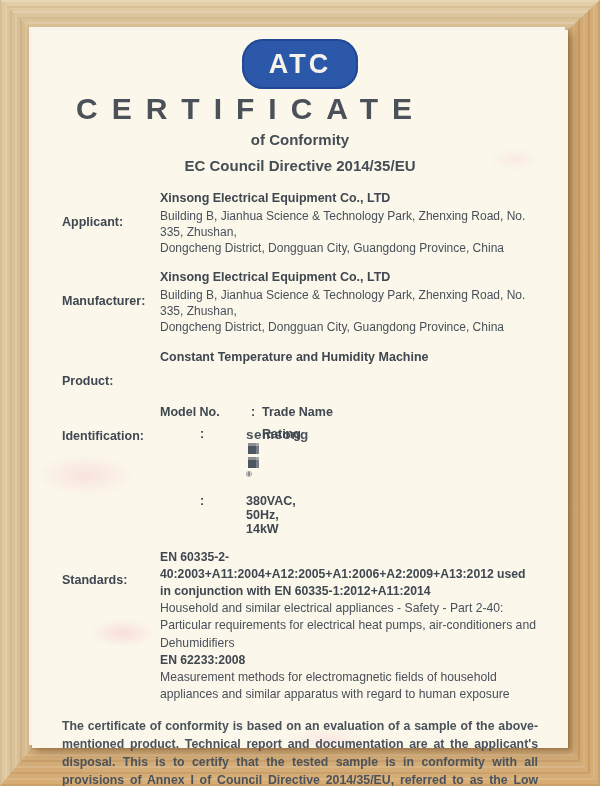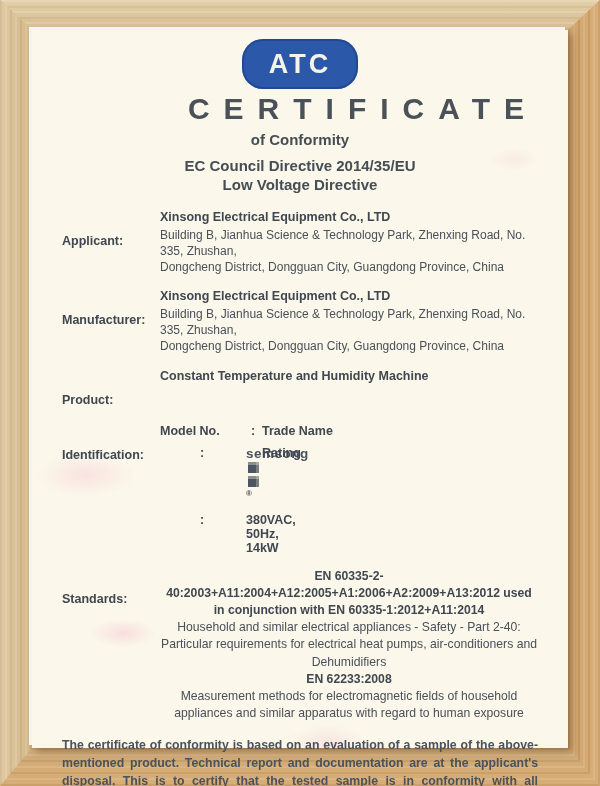--- a/index.html
+++ b/index.html
@@ -44,21 +44,21 @@
   }
   .paper-inner{position:relative;height:100%;padding:0 30px;box-sizing:border-box;color:#3f4750;}
 
   .logo-pill{
     width:116px;height:50px;margin:9px auto 0;background:#2b58a9;border-radius:21px;
     display:flex;align-items:center;justify-content:center;
     color:#f6f4ea;font-weight:bold;font-size:27px;letter-spacing:3px;
     box-shadow:inset 0 0 0 2px #1f4globalThis#; box-shadow:inset 0 0 0 2px rgba(25,60,130,.55);
   }
   .cert-title{
-    margin-top:3px;text-align:right;font-weight:bold;color:#4a5158;
+    margin-top:3px;text-align:left;font-weight:bold;color:#4a5158;
     font-size:30px;letter-spacing:14px;text-indent:14px;white-space:nowrap;
   }
   .center-b{text-align:center;font-weight:bold;color:#454d55;}
   .subtitle{font-size:15px;margin-top:5px;}
   .directive1{font-size:15px;margin-top:9px;}
   .directive2{font-size:15px;margin-top:2px;}
   .registration{font-size:16px;margin-top:21px;letter-spacing:.5px;}
 
   .row{display:grid;grid-template-columns:92px 1fr;column-gap:6px;}
   .row .lbl{font-weight:bold;font-size:12.5px;margin-top:24px;}
@@ -68,21 +68,21 @@
 
   .id-grid{display:grid;grid-template-columns:84px 14px 1fr;row-gap:8px;column-gap:2px;font-size:12.5px;}
   .id-grid .k{font-weight:bold;}
   .id-grid .c{font-weight:bold;text-align:center;}
   .id-grid .v{font-weight:bold;}
   .trade-logo{font-weight:bold;font-size:13.5px;letter-spacing:.5px;color:#49525e;}
   .cjk{display:inline-block;width:11px;height:11px;background:#4c5662;margin-left:2px;vertical-align:-1px;
        box-shadow:inset 0 3px 0 rgba(251,247,234,.35), inset -3px 0 0 rgba(251,247,234,.25);}
   .regmark{font-size:8px;vertical-align:6px;font-weight:bold;}
 
-  .std .s{font-size:12.2px;line-height:1.4;color:#49505a;text-align:center;}
+  .std .s{font-size:12.2px;line-height:1.4;color:#49505a;}
   .std .sb{font-weight:bold;color:#3f4750;}
 
   .body-par{
     margin-top:15px;font-size:12.3px;font-weight:bold;line-height:1.46;
     text-align:justify;color:#4a525b;
   }
 </style>
 </head>
 <body>
 
@@ -94,21 +94,20 @@
 <div class="paper">
   <div class="paper-inner">
 
     <div class="logo-pill">
       <span>ATC</span>
     </div>
 
     <div class="cert-title">CERTIFICATE</div>
     <div class="center-b subtitle">of Conformity</div>
     <div class="center-b directive1">EC Council Directive 2014/35/EU</div>
-    <div class="center-b directive2">Low Voltage Directive</div>
 
     <div class="row mt16">
       <div class="lbl">Applicant:</div>
       <div>
         <div class="name-b">Xinsong Electrical Equipment Co., LTD</div>
         <div class="addr">
           <span>Building B, Jianhua Science &amp; Technology Park, Zhenxing Road, No. 335, Zhushan,</span><br>
           <span>Dongcheng District, Dongguan City, Guangdong Province, China</span>
         </div>
       </div>

